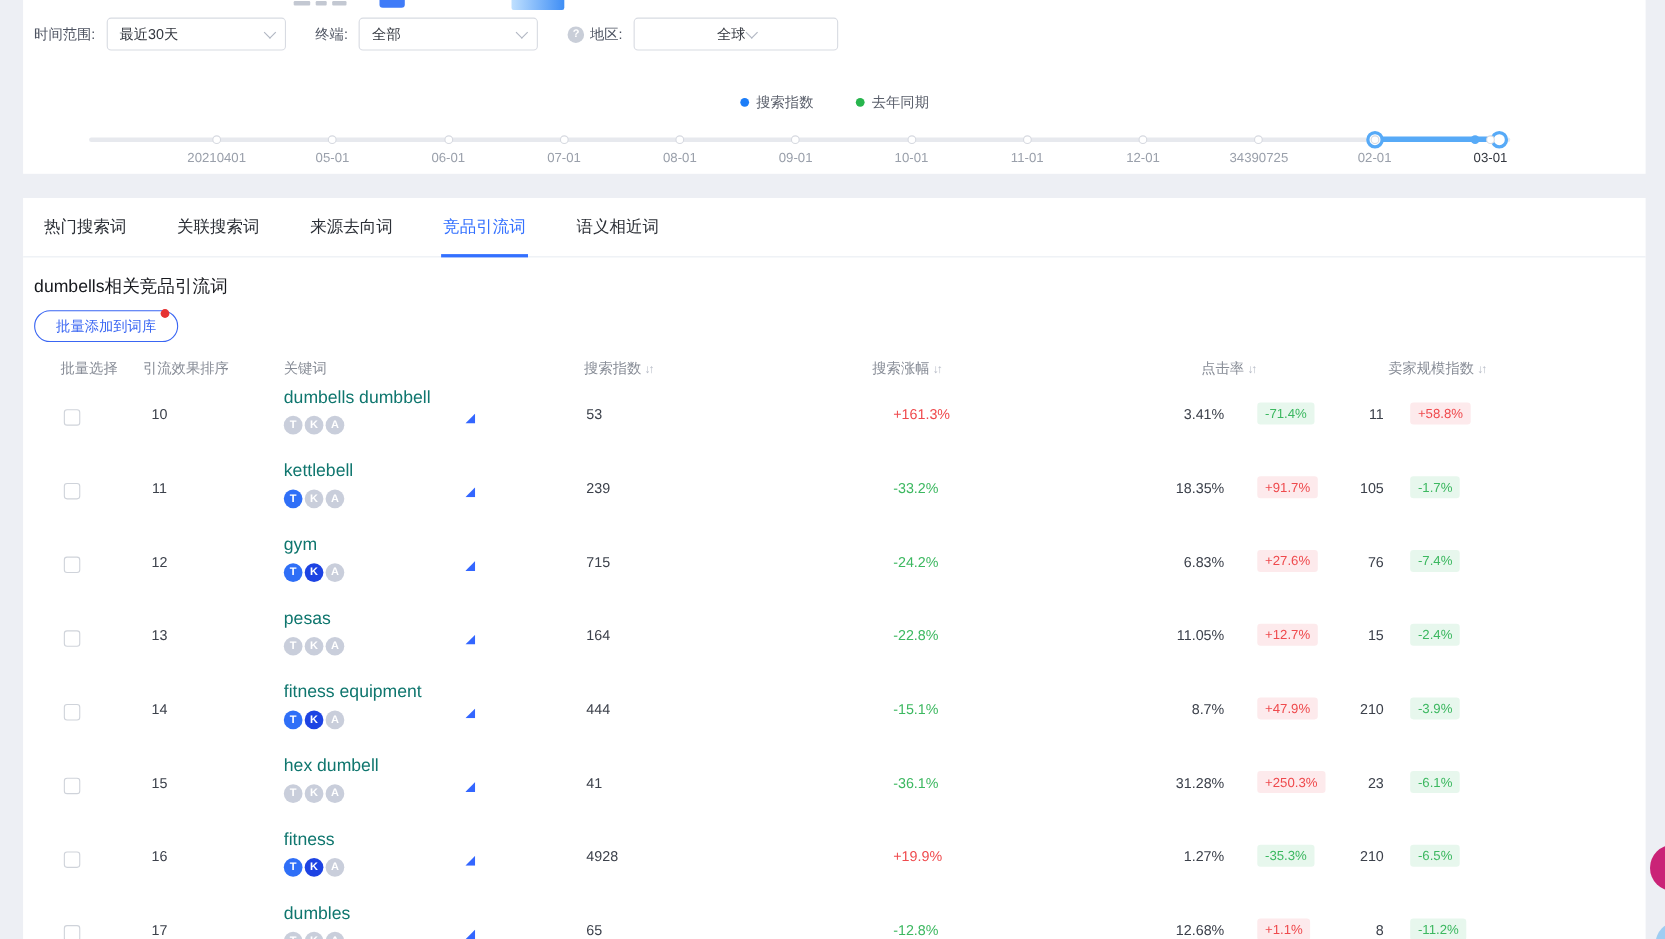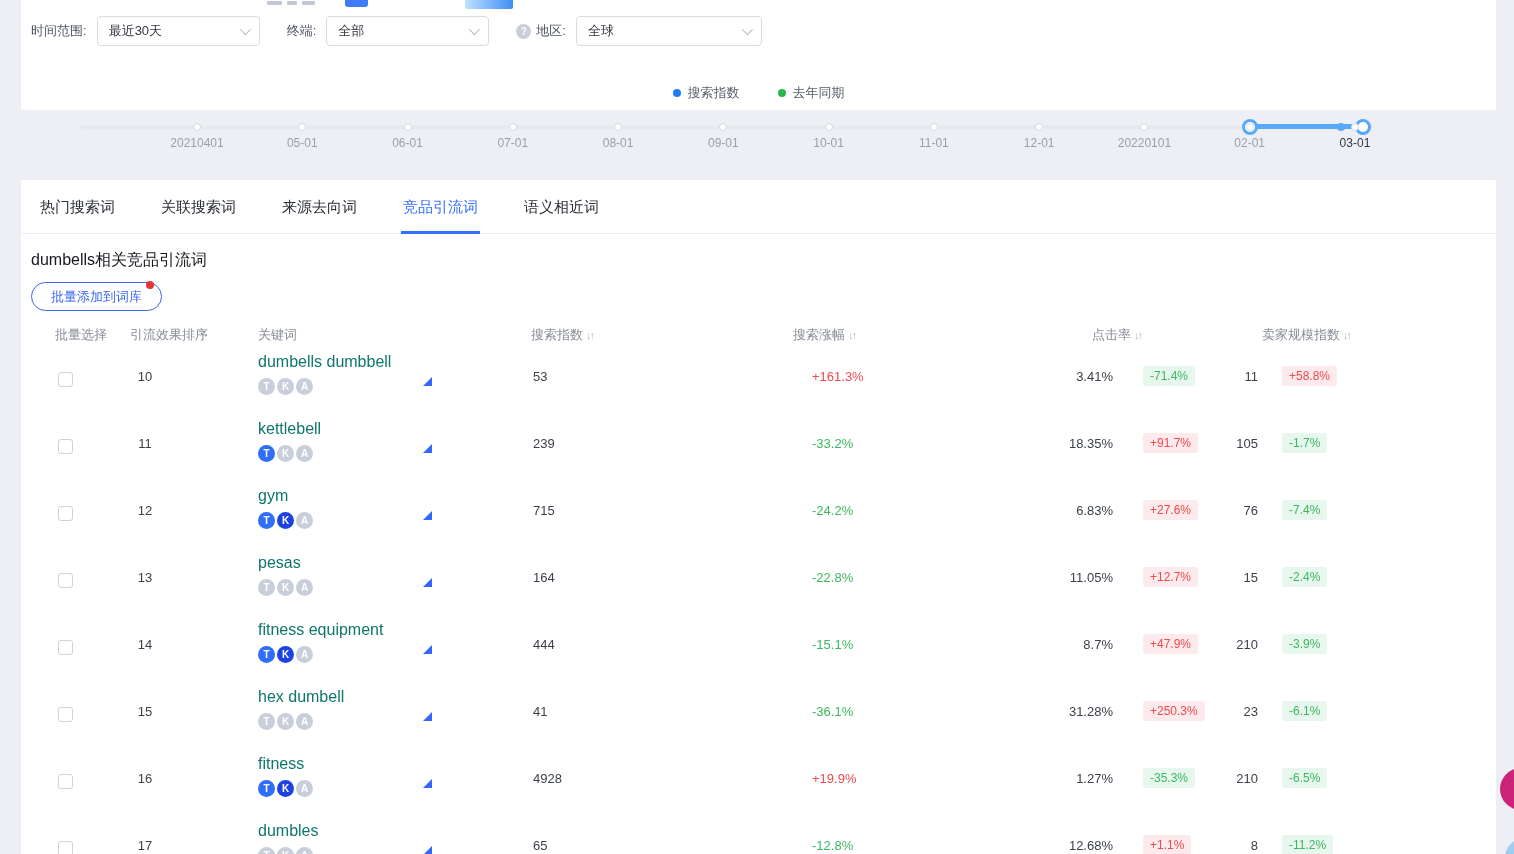--- a/index.html
+++ b/index.html
@@ -4,34 +4,34 @@
 <style>
   * { margin:0; padding:0; box-sizing:border-box; }
   html,body { width:1514px; height:854px; }
   body {
     position:relative; overflow:hidden;
     background:#edeff4;
     font-family:"Liberation Sans","DejaVu Sans",sans-serif;
     color:#3c414b;
   }
   
-  .top-card { position:absolute; left:21px; right:18px; top:0; height:110px; background:#fff; }
+  .top-card { position:absolute; left:21px; right:18px; top:0; height:158px; background:#fff; }
   .frag-dots { position:absolute; left:246px; top:1px; display:flex; gap:5px; }
   .frag-dots i { display:block; height:4px; background:#c3c8d2; border-radius:1px; }
   .frag-dots i:nth-child(1){width:15px}.frag-dots i:nth-child(2){width:10px}.frag-dots i:nth-child(3){width:13px}
   .frag-btn { position:absolute; left:324px; top:0; width:23px; height:7px; background:#3f7bf8; border-radius:0 0 3px 3px; }
   .frag-bar { position:absolute; left:444px; top:0; width:48px; height:9px; border-radius:0 0 2px 2px;
               background:linear-gradient(90deg,#bfe0ff,#3f8ef5); }
   .filters { position:absolute; left:10px; top:16px; right:230px; height:30px; display:flex; align-items:center; }
   .f-label { font-size:13px; color:#4e5462; margin-right:10px; white-space:nowrap; }
   .select { height:30px; border:1px solid #d8dbe2; border-radius:4px; background:#fff;
             display:flex; align-items:center; justify-content:space-between; padding:0 11px;
             font-size:13px; color:#33373f; cursor:pointer; }
   .sel-time,.sel-terminal { width:163px; margin-right:27px; }
-  .sel-region { width:186px; }
+  .sel-region { width:186px;justify-content:center; }
   .chev { width:8px; height:8px; border-right:1.5px solid #b0b6c2; border-bottom:1.5px solid #b0b6c2;
           transform:rotate(45deg) translateY(-2px); }
   .help { width:15px; height:15px; border-radius:50%; background:#c9ced8; color:#fff; font-size:10px;
           font-weight:bold; display:flex; align-items:center; justify-content:center; margin-right:5px; }
   .search-box { position:absolute; right:1px; top:16px; width:214px; height:30px; border:1px solid #d8dbe2;
                 border-radius:4px; background:#fff; display:flex; align-items:center;
                 justify-content:space-between; padding:0 10px; font-size:13px; color:#33373f; }
   
   .legend { position:absolute; left:0; right:0; top:84px; display:flex; justify-content:center; gap:38px; }
   .legend-item { display:flex; align-items:center; gap:7px; font-size:13px; color:#5a5f6b; }
@@ -177,21 +177,21 @@
     <span class="tick-label" style="left: 870.89px;">11-01</span>
   </div>
 
   <div>
     <span class="tick-dot" style="left: 1014.16px;"></span>
     <span class="tick-label" style="left: 976.16px;">12-01</span>
   </div>
 
   <div>
     <span class="tick-dot" style="left: 1119.43px;"></span>
-    <span class="tick-label" style="left: 1081.43px;">20220101</span>
+    <span class="tick-label" style="left: 1081.43px;">34390725</span>
   </div>
 
   <div>
     <span class="tick-dot" style="left: 1224.7px;"></span>
     <span class="tick-label" style="left: 1186.7px;">02-01</span>
   </div>
 
   <div>
     <span class="tick-dot" style="left: 1329.97px;"></span>
     <span class="tick-label current" style="left: 1291.97px;">03-01</span>

